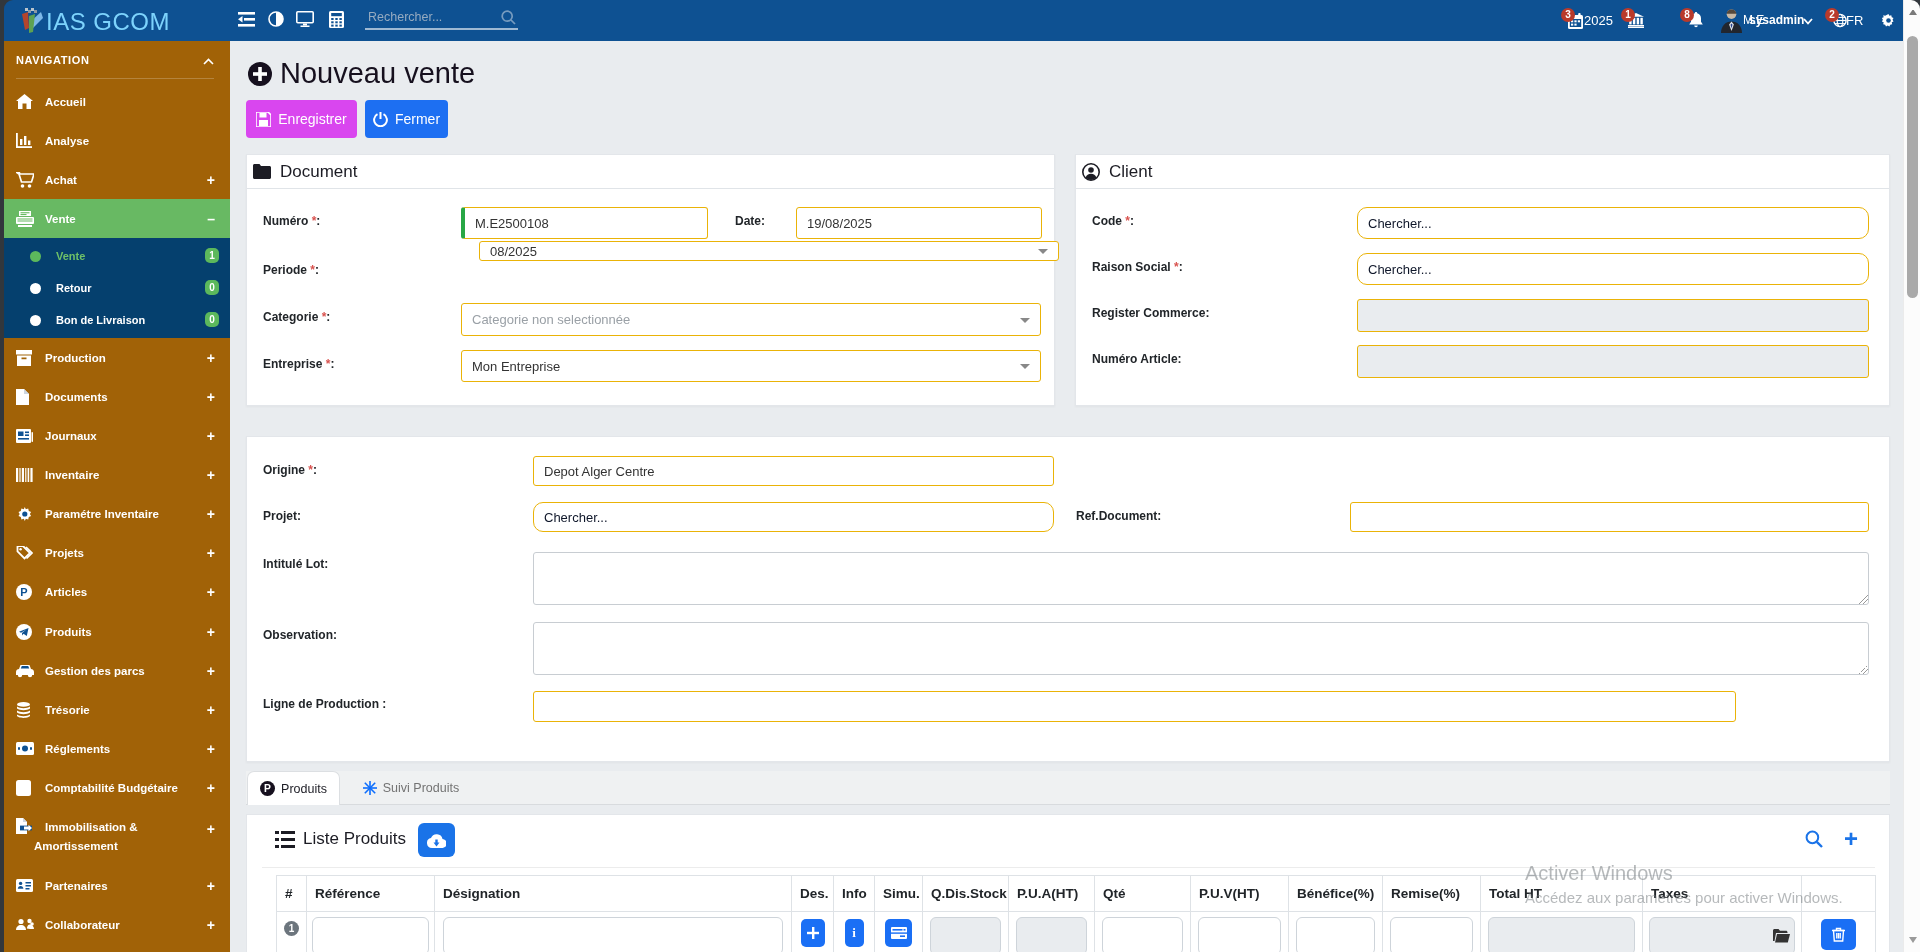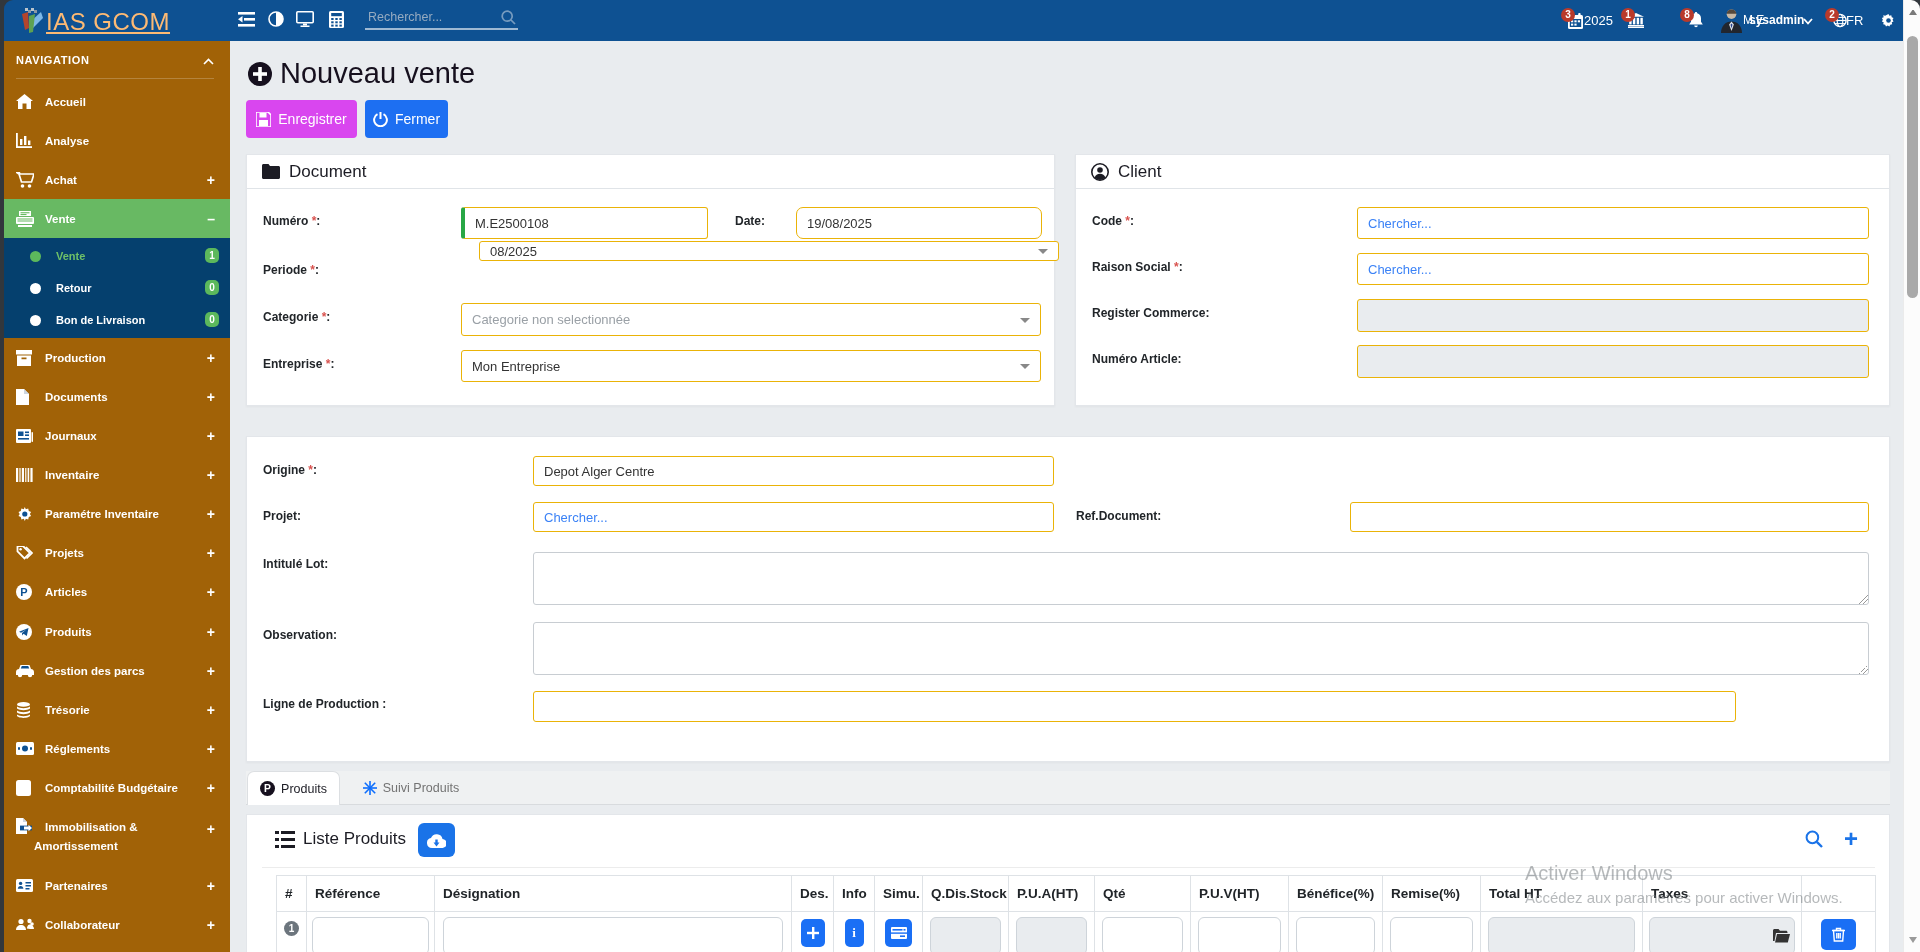--- a/index.html
+++ b/index.html
@@ -1,21 +1,21 @@
 <!DOCTYPE html>
 <html lang="fr"><head>
 <meta charset="utf-8">
 <title>IAS GCOM</title>
 <style>
 *{margin:0;padding:0;box-sizing:border-box;}
 html,body{width:1920px;height:952px;overflow:hidden;font-family:"Liberation Sans",sans-serif;background:#e9ecef;}
 .abs{position:absolute;}
 
 #navbar{position:absolute;left:0;top:0;width:1920px;height:41px;background:#0e5192;z-index:30;}
-#logo{position:absolute;left:46px;top:8px;color:#fdba74;font-size:24px;letter-spacing:.5px;text-decoration:underline;}
+#logo{position:absolute;left:46px;top:8px;color:#7dd3fc;font-size:24px;letter-spacing:.5px;}
 #logoicon{position:absolute;left:19px;top:8px;}
 .nbicon{position:absolute;top:11px;color:#fff;}
 #search{position:absolute;left:365px;top:4px;width:153px;height:26px;border-bottom:2px solid rgba(255,255,255,.6);}
 #search .ph{position:absolute;left:3px;top:6px;font-size:12.5px;color:#96abc0;}
 #search svg{position:absolute;right:2px;top:6px;opacity:.55;}
 .nbtxt{position:absolute;top:0;height:41px;line-height:41px;color:#fff;}
 .badge-red{position:absolute;background:#b93a2b;color:#fff;border-radius:50%;width:14px;height:14px;font-size:10px;font-weight:bold;line-height:14px;text-align:center;z-index:2;}
 
 #strip{position:absolute;left:0;top:0;width:4px;height:952px;background:#32373c;z-index:60;}
 
@@ -37,28 +37,28 @@
 #submenu li.on{color:#6fc168;}
 #submenu li.on .dot{background:#5cb85c;}
 #submenu .sbadge{position:absolute;right:11px;top:8px;background:#5cb85c;color:#fff;border-radius:5px;min-width:14px;height:15px;font-size:10px;font-weight:bold;line-height:15px;text-align:center;padding:0 2px;}
 
 #main{position:absolute;left:230px;top:41px;width:1673px;height:911px;background:#e9ecef;}
 #title{position:absolute;left:18px;top:16px;font-size:29px;color:#16101e;display:flex;align-items:center;}
 .btn{position:absolute;border-radius:4px;color:#fff;font-size:14px;display:flex;align-items:center;justify-content:center;top:59px;height:38px;}
 #btn-save{left:16px;width:111px;background:#d946ef;}
 #btn-close{left:135px;width:83px;background:#1d6ff2;}
 .card{position:absolute;background:#fff;border:1px solid #e3e6ea;box-shadow:0 1px 2px rgba(0,0,0,.04);}
-.card-h{height:34px;border-bottom:1px solid #e0e4e8;display:flex;align-items:center;padding:0 15px;font-size:17px;color:#1c1c24;}
+.card-h{height:34px;border-bottom:1px solid #e0e4e8;display:flex;align-items:center;padding:0 6px;font-size:17px;color:#1c1c24;}
 .card-h svg{margin-right:9px;}
 label.f{position:absolute;font-size:12px;font-weight:bold;color:#212529;}
 label.f .req{color:#d9534f;}
 input.f,select.f,.selbox{position:absolute;border:1px solid #eab308;border-radius:3px;font-size:13px;color:#333;padding:0 10px;font-family:"Liberation Sans",sans-serif;background:#fff;}
 .selbox{display:flex;align-items:center;position:absolute;}
 .selbox .caret{position:absolute;right:10px;top:50%;margin-top:-2px;width:0;height:0;border-left:5px solid transparent;border-right:5px solid transparent;border-top:5px solid #888;}
-.ph-blue{color:#3b82f6;}
+.ph-blue{color:#0f172a;border-radius:10px;}
 .ph-gray{color:#9aa0a6;}
 .dis{background:#e9ecef;}
 textarea.f{position:absolute;border:1px solid #c8cdd2;border-radius:3px;resize:none;background:#fff;}
 .rz{position:absolute;right:2px;bottom:2px;width:9px;height:9px;background:
 linear-gradient(135deg,transparent 0 50%,#999 50% 55%,transparent 55% 70%,#999 70% 75%,transparent 75%);}
 
 #tabs{position:absolute;left:16px;top:730px;width:1644px;height:34px;background:#eff1f2;border-bottom:1px solid #d8dbde;}
 #tab1{position:absolute;left:1px;top:0;width:93px;height:34px;background:#fff;border:1px solid #dcdfe2;border-bottom:none;border-radius:7px 7px 0 0;display:flex;align-items:center;justify-content:center;font-size:12.5px;color:#1c1c24;}
 #tab2{position:absolute;left:110px;top:0;width:110px;height:34px;display:flex;align-items:center;justify-content:center;font-size:12.5px;color:#737373;}
 
@@ -458,21 +458,21 @@
   <div class="card" style="left:16px;top:113px;width:809px;height:252px;">
     <div class="card-h">
       <svg width="18" height="15" viewBox="0 0 18 15" fill="#1c1c24">
           <path d="M0 1.5C0 .7.7 0 1.5 0h5L8 2h8.5c.8 0 1.5.7 1.5 1.5v10c0 .8-.7 1.5-1.5 1.5h-15C.7 15 0 14.3 0 13.5z"></path>
         </svg>
       Document
     </div>
     <label class="f" style="left:16px;top:59px;">Numéro <span class="req">*</span>:</label>
     <div class="selbox" style="left:214px;top:52px;width:247px;height:32px;border-left:4px solid #28a745;">M.E2500108</div>
     <label class="f" style="left:488px;top:59px;">Date:</label>
-    <div class="selbox" style="left:549px;top:52px;width:246px;height:32px;border-radius:7px;">19/08/2025</div>
+    <div class="selbox" style="left:549px;top:52px;width:246px;height:32px;">19/08/2025</div>
     <label class="f" style="left:16px;top:108px;">Periode <span class="req">*</span>:</label>
     <div class="selbox" style="left:214px;top:86px;width:580px;height:20px;margin-left:18px;">08/2025<span class="caret"></span></div>
     <label class="f" style="left:16px;top:155px;">Categorie <span class="req">*</span>:</label>
     <div class="selbox ph-gray" style="left:214px;top:148px;width:580px;height:33px;">Categorie non selectionnée<span class="caret"></span></div>
     <label class="f" style="left:16px;top:202px;">Entreprise <span class="req">*</span>:</label>
     <div class="selbox" style="left:214px;top:195px;width:580px;height:32px;">Mon Entreprise<span class="caret"></span></div>
   </div>
 
   <div class="card" style="left:845px;top:113px;width:815px;height:252px;">
     <div class="card-h">

